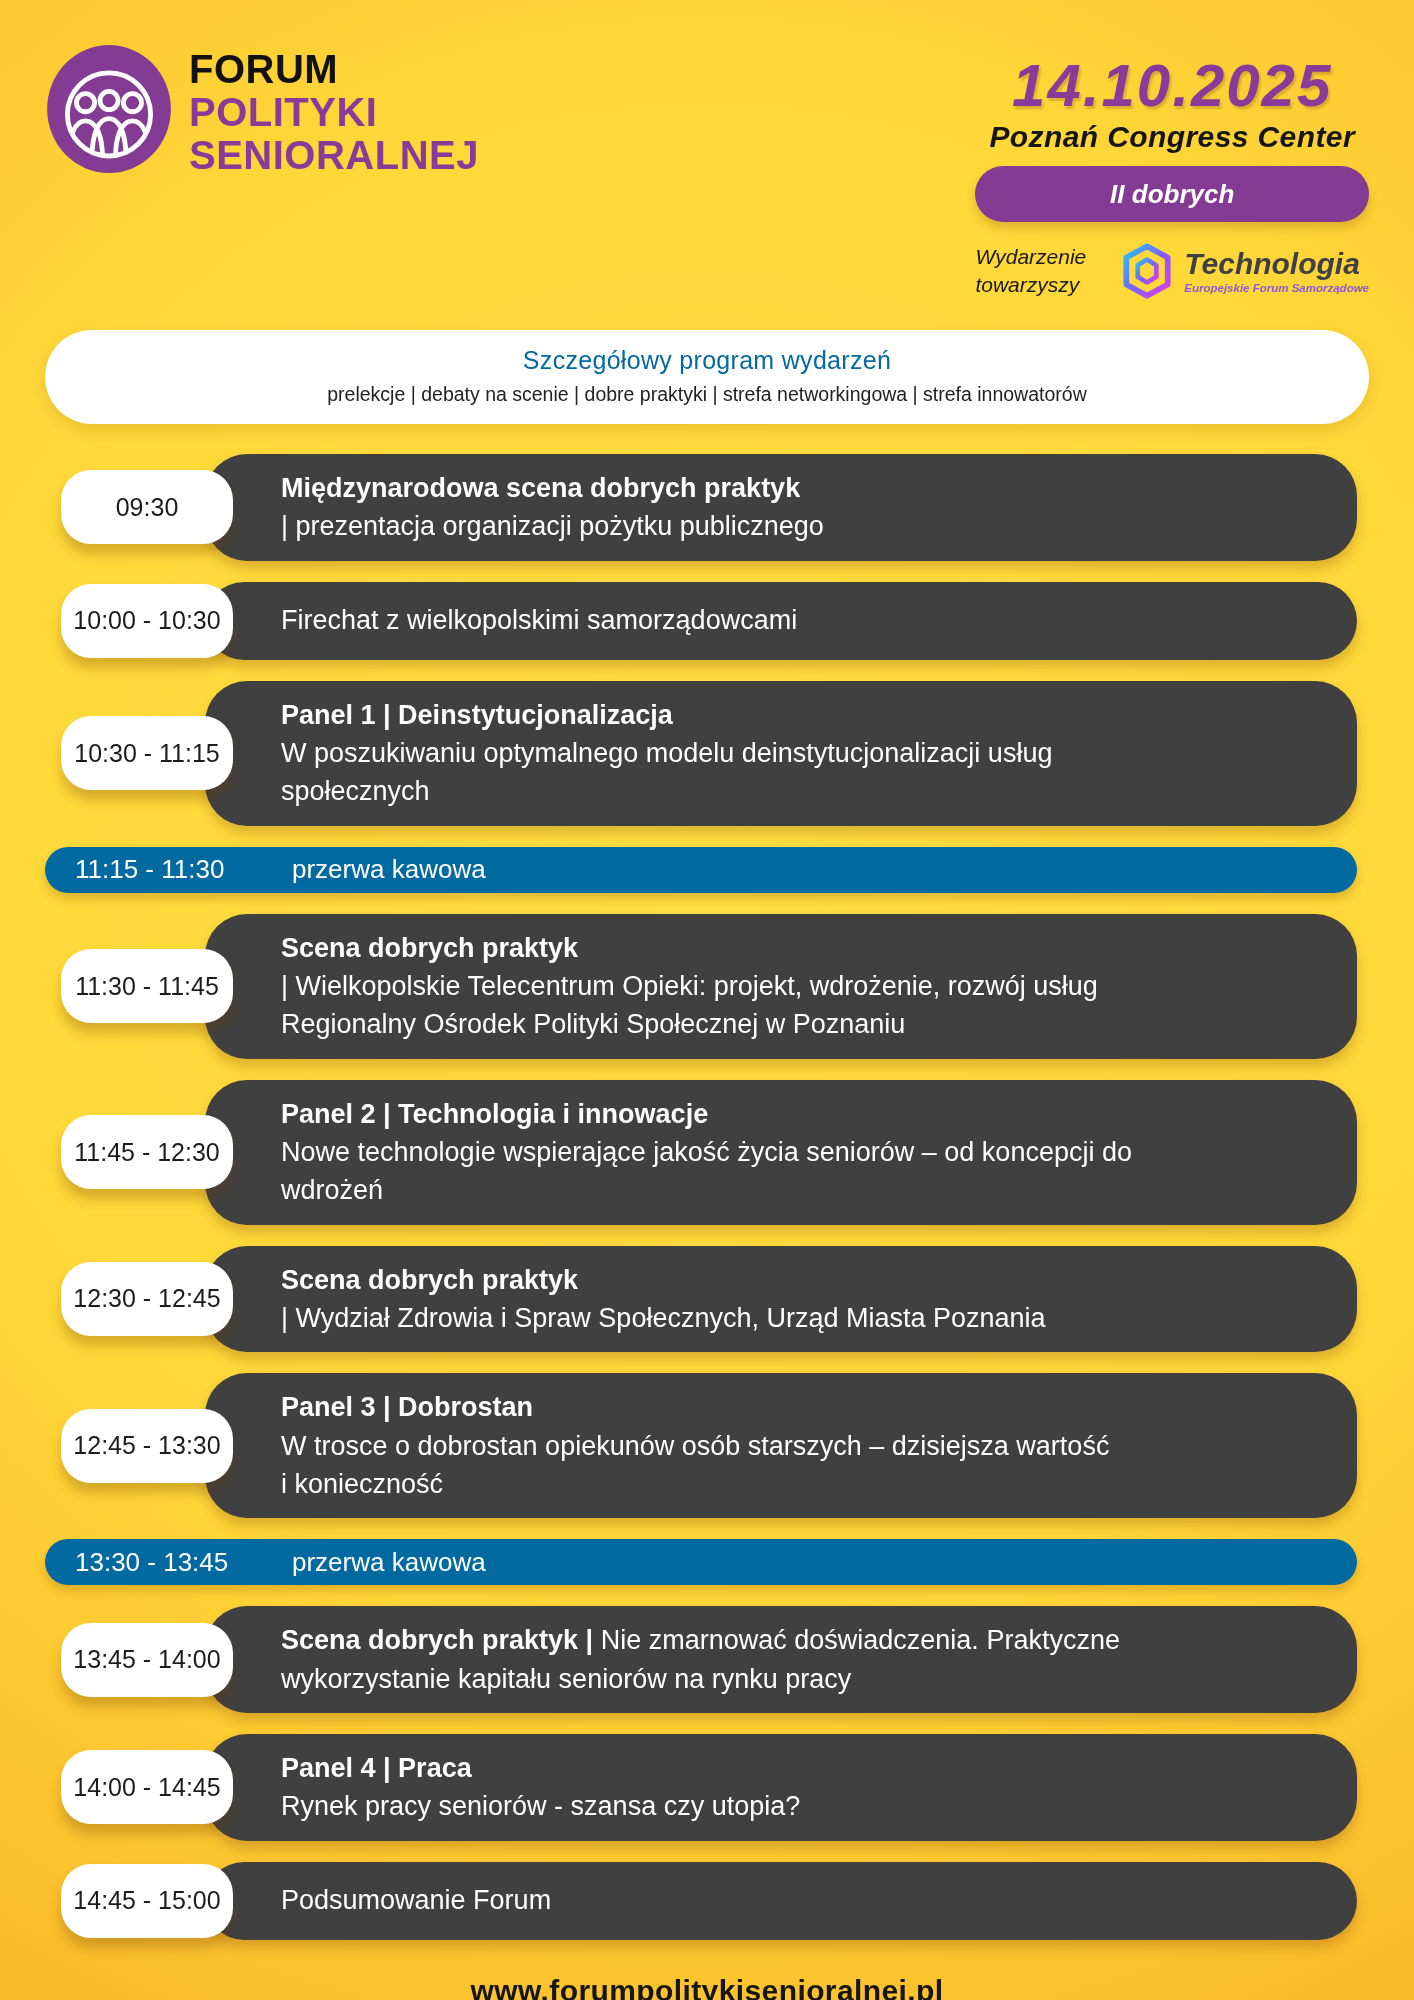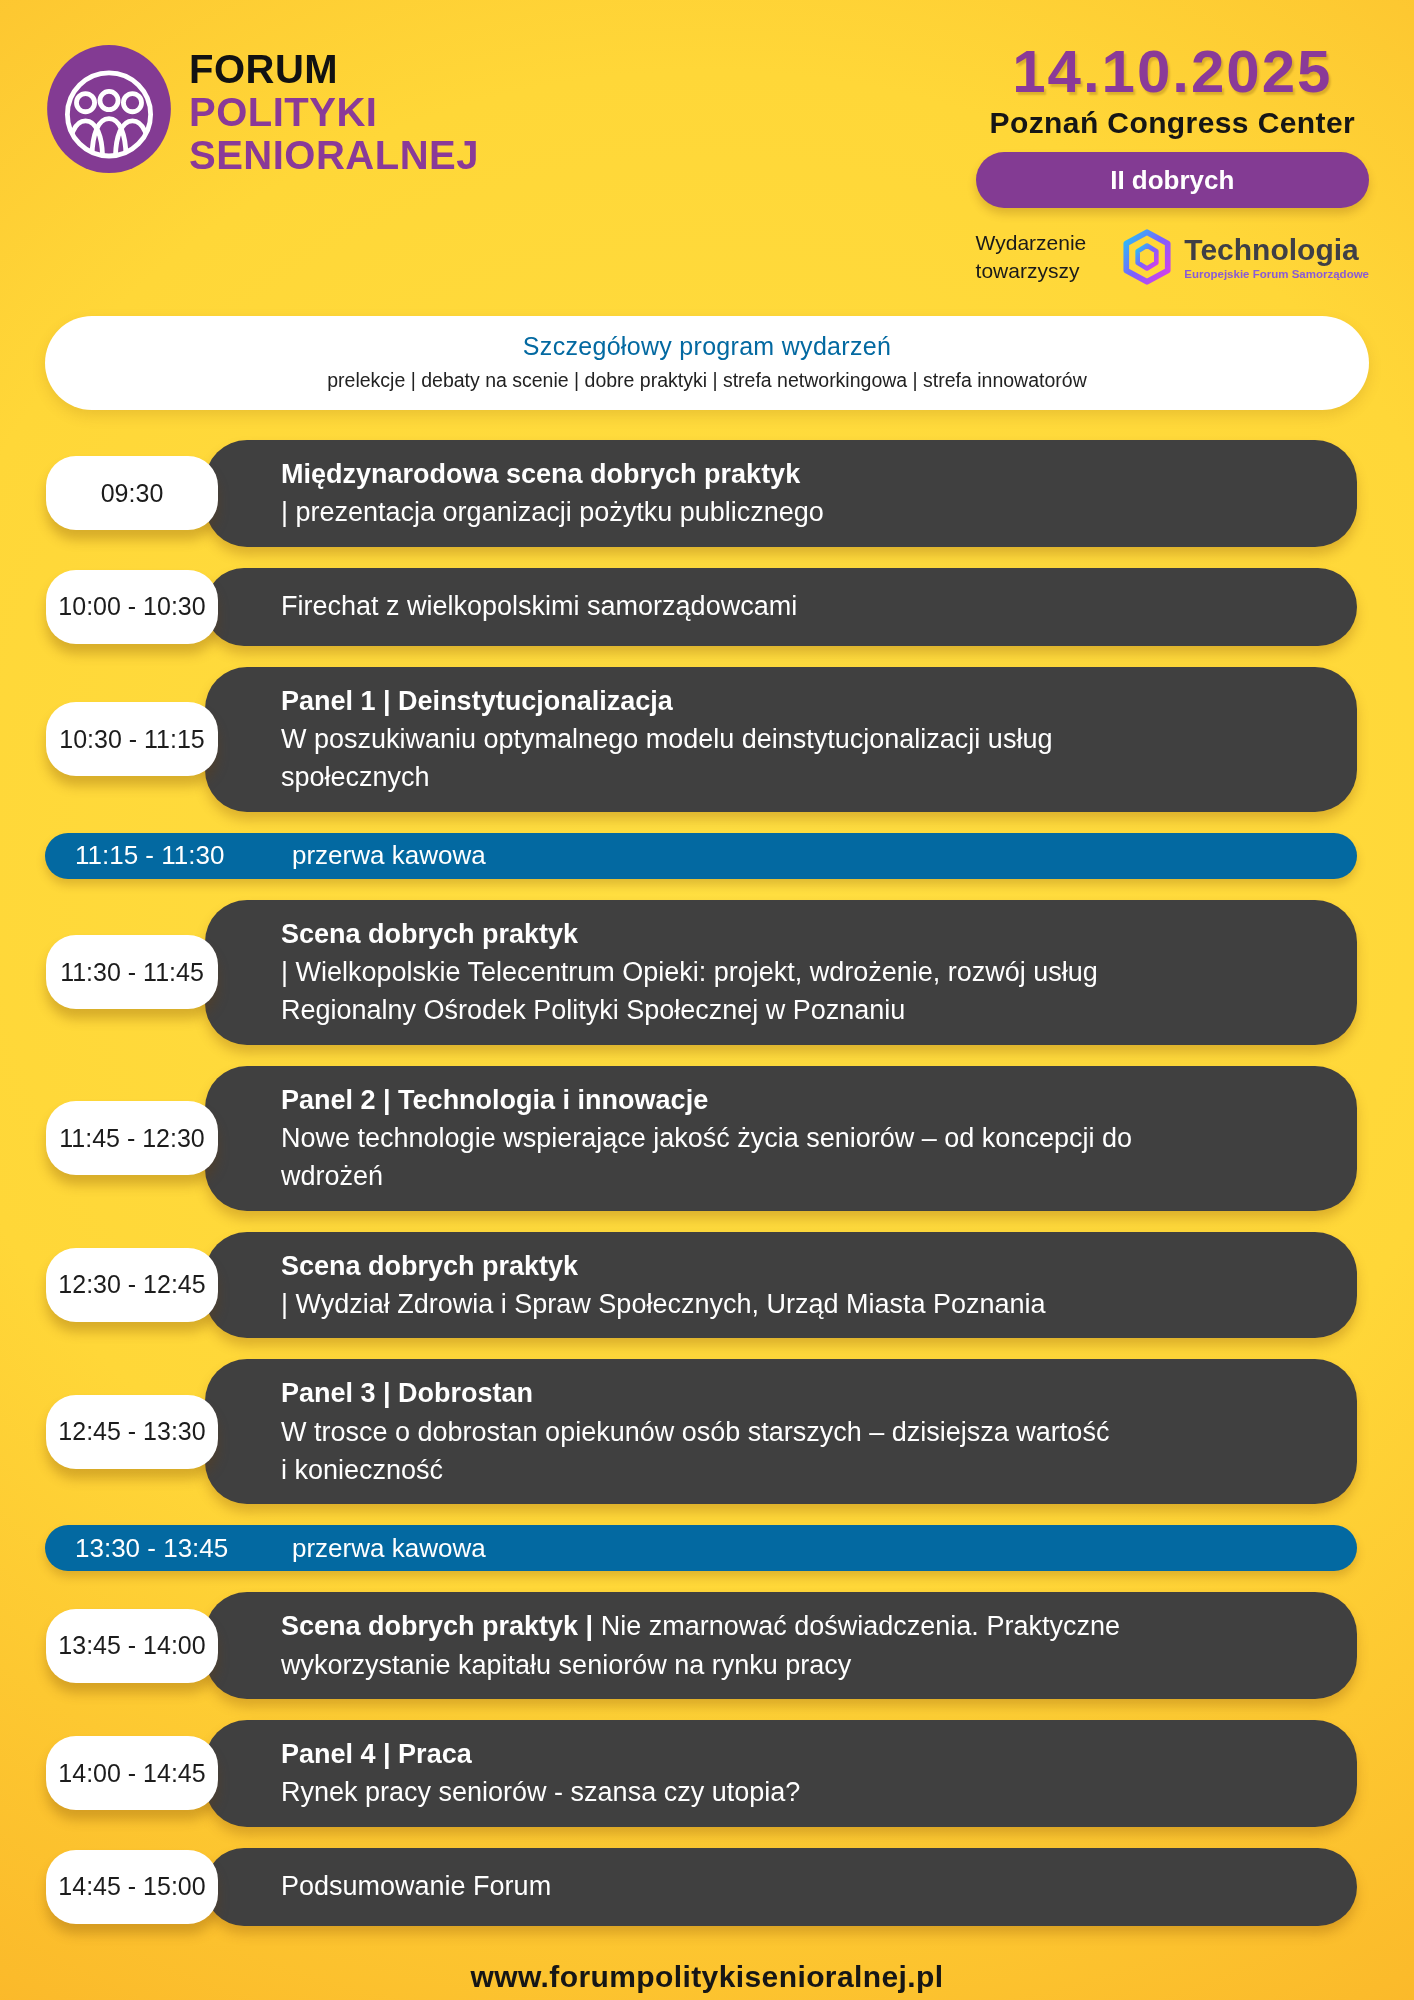--- a/index.html
+++ b/index.html
@@ -12,21 +12,21 @@
   }
   .page{width:1414px;height:2000px;box-sizing:border-box;padding:42px 45px 0;border-radius:19px;}
 
   
   .header{display:flex;justify-content:space-between;align-items:flex-start;}
   .brand{display:flex;gap:16px;align-items:flex-start;}
   .brand-logo{width:128px;height:132px;flex:0 0 auto;}
   .brand-text{margin-top:6px;line-height:1.08;font-weight:700;font-size:40px;letter-spacing:.5px;}
   .brand-line1{color:#121212;}
   .brand-line2,.brand-line3{color:#8a3a98;}
-  .event-meta{text-align:center;margin-top:0;}
+  .event-meta{text-align:center;margin-top:14px;font-style:italic;}
   .event-date{font-size:60px;font-weight:700;color:#8a3a98;letter-spacing:2px;line-height:1;
               text-shadow:2px 3px 2px rgba(60,20,0,.18);}
   .event-venue{font-size:30px;font-weight:700;color:#161616;margin-top:4px;letter-spacing:.4px;}
   .edition-badge{margin-top:12px;background:#833b93;color:#fff;font-weight:700;font-size:26px;
                  border-radius:29px;height:56px;line-height:56px;box-shadow:0 6px 10px rgba(90,40,0,.2);}
   .partner-row{display:flex;align-items:center;justify-content:flex-end;gap:34px;margin-top:20px;}
   .companion-label{font-size:21px;color:#1a1a1a;white-space:pre-line;line-height:1.35;text-align:left;}
   .lt-logo{display:flex;align-items:center;gap:10px;}
   .lt-text{text-align:left;}
   .lt-name{font-size:30px;font-weight:700;color:#3f3f46;line-height:1;}
@@ -41,21 +41,21 @@
   
   .schedule{margin-top:30px;display:flex;flex-direction:column;gap:21px;}
   .row{position:relative;}
   .bar{box-sizing:border-box;border-radius:42px;color:#fff;}
   .bar.session{margin-left:160px;margin-right:12px;background:#404040;
                padding:15px 55px 15px 76px;box-shadow:0 8px 12px rgba(120,60,0,.25);}
   .bar.session.center{display:flex;align-items:center;min-height:78px;}
   .bar-title{margin:0;font-size:27px;font-weight:700;line-height:1.42;}
   .bar-desc{margin:0;font-size:27px;font-weight:400;line-height:1.42;white-space:pre-line;}
   .bar-desc .bold{font-weight:700;}
-  .time-pill{position:absolute;left:1px;top:50%;transform:translateY(-50%);
+  .time-pill{position:absolute;left:16px;top:50%;transform:translateY(-50%);
              width:172px;height:74px;background:#fff;border-radius:30px;
              display:flex;align-items:center;justify-content:center;
              font-size:25px;color:#1c1c1c;box-shadow:0 10px 12px rgba(110,60,0,.28);z-index:2;}
   .bar.break{margin-right:12px;background:#0369a1;height:46px;border-radius:23px;
              display:flex;align-items:center;gap:0;box-shadow:0 6px 10px rgba(110,60,0,.22);}
   .break-time{font-size:26px;padding-left:30px;width:205px;box-sizing:border-box;}
   .break-label{font-size:26px;padding-left:42px;}
 
   
   .footer{margin-top:34px;text-align:center;font-size:30px;font-weight:700;color:#161616;letter-spacing:.4px;}

